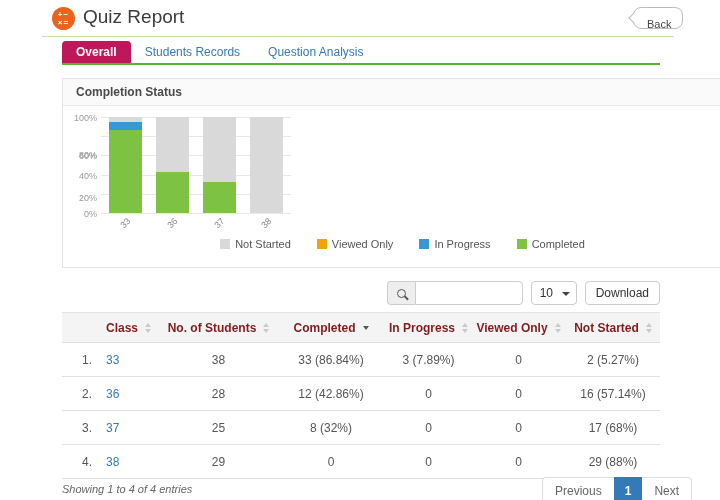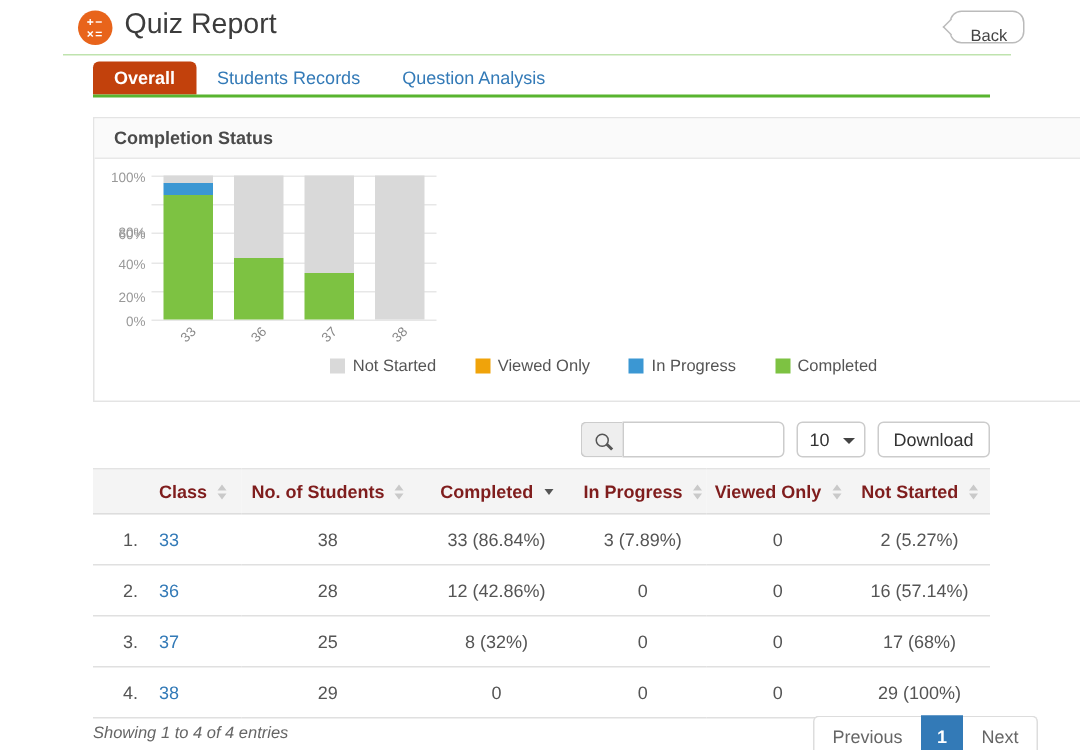--- a/index.html
+++ b/index.html
@@ -14,21 +14,21 @@
   .page-title { position:absolute; left:83px; top:6px; font-size:19px; color:#3c3c3c; }
   .back-btn { position:absolute; left:633px; top:7px; height:22px; padding:12px 11px 0 13px; background:#fff;
     border:1px solid #bbb; border-radius:8px; font-size:11px; color:#444; display:flex; align-items:center; cursor:pointer; }
   .back-btn::before { content:''; position:absolute; left:-4px; top:50%; width:7px; height:7px;
     transform:translateY(-50%) rotate(45deg); background:#fff; border-left:1px solid #bbb; border-bottom:1px solid #bbb; }
   .header-divider { position:absolute; left:42px; top:36px; width:632px; height:1px; background:#BFE3AE; }
 
   
   .tabs { position:absolute; left:62px; top:42px; display:flex; align-items:flex-end; height:21px; }
   .tab { font-size:12px; padding:4px 14px; cursor:pointer; }
-  .tab.active { background:#c2410c; color:#fff; font-weight:bold; border-radius:4px 4px 0 0;margin-top:24px; }
+  .tab.active { background:#be185d; color:#fff; font-weight:bold; border-radius:4px 4px 0 0;margin-top:24px; }
   .tab.link { color:#337AB7; }
   .tab-underline { position:absolute; left:62px; top:63px; width:598px; height:2px; background:#58B42F; }
 
   
   .panel { position:absolute; left:62px; top:78px; width:681px; height:190px; border:1px solid #e4e4e4; background:#fff; }
   .panel-header { background:#fafafa; border-bottom:1px solid #e8e8e8; padding:6px 13px; font-size:12px;
     font-weight:bold; color:#4a4a4a; }
   .chart { position:relative; height:161px; }
   .y-axis { position:absolute; left:0; top:11px; width:34px; height:96px; }
   .ytick { position:absolute; right:0; font-size:9px; color:#999; width:34px; text-align:right; }
@@ -266,21 +266,21 @@
         <td>0</td>
         <td>17 (68%)</td>
       </tr>
       <tr>
         <td class="num">4.</td>
         <td class="cls"><a class="class-link">38</a></td>
         <td>29</td>
         <td>0</td>
         <td>0</td>
         <td>0</td>
-        <td>29 (100%)</td>
+        <td>29 (88%)</td>
       </tr>
     </tbody>
   </table>
 
   <div class="summary">Showing 1 to 4 of 4 entries</div>
   <div class="pagination">
     <div class="page-btn prev">Previous</div>
     <div class="page-btn current">1</div>
     <div class="page-btn next">Next</div>
   </div>

